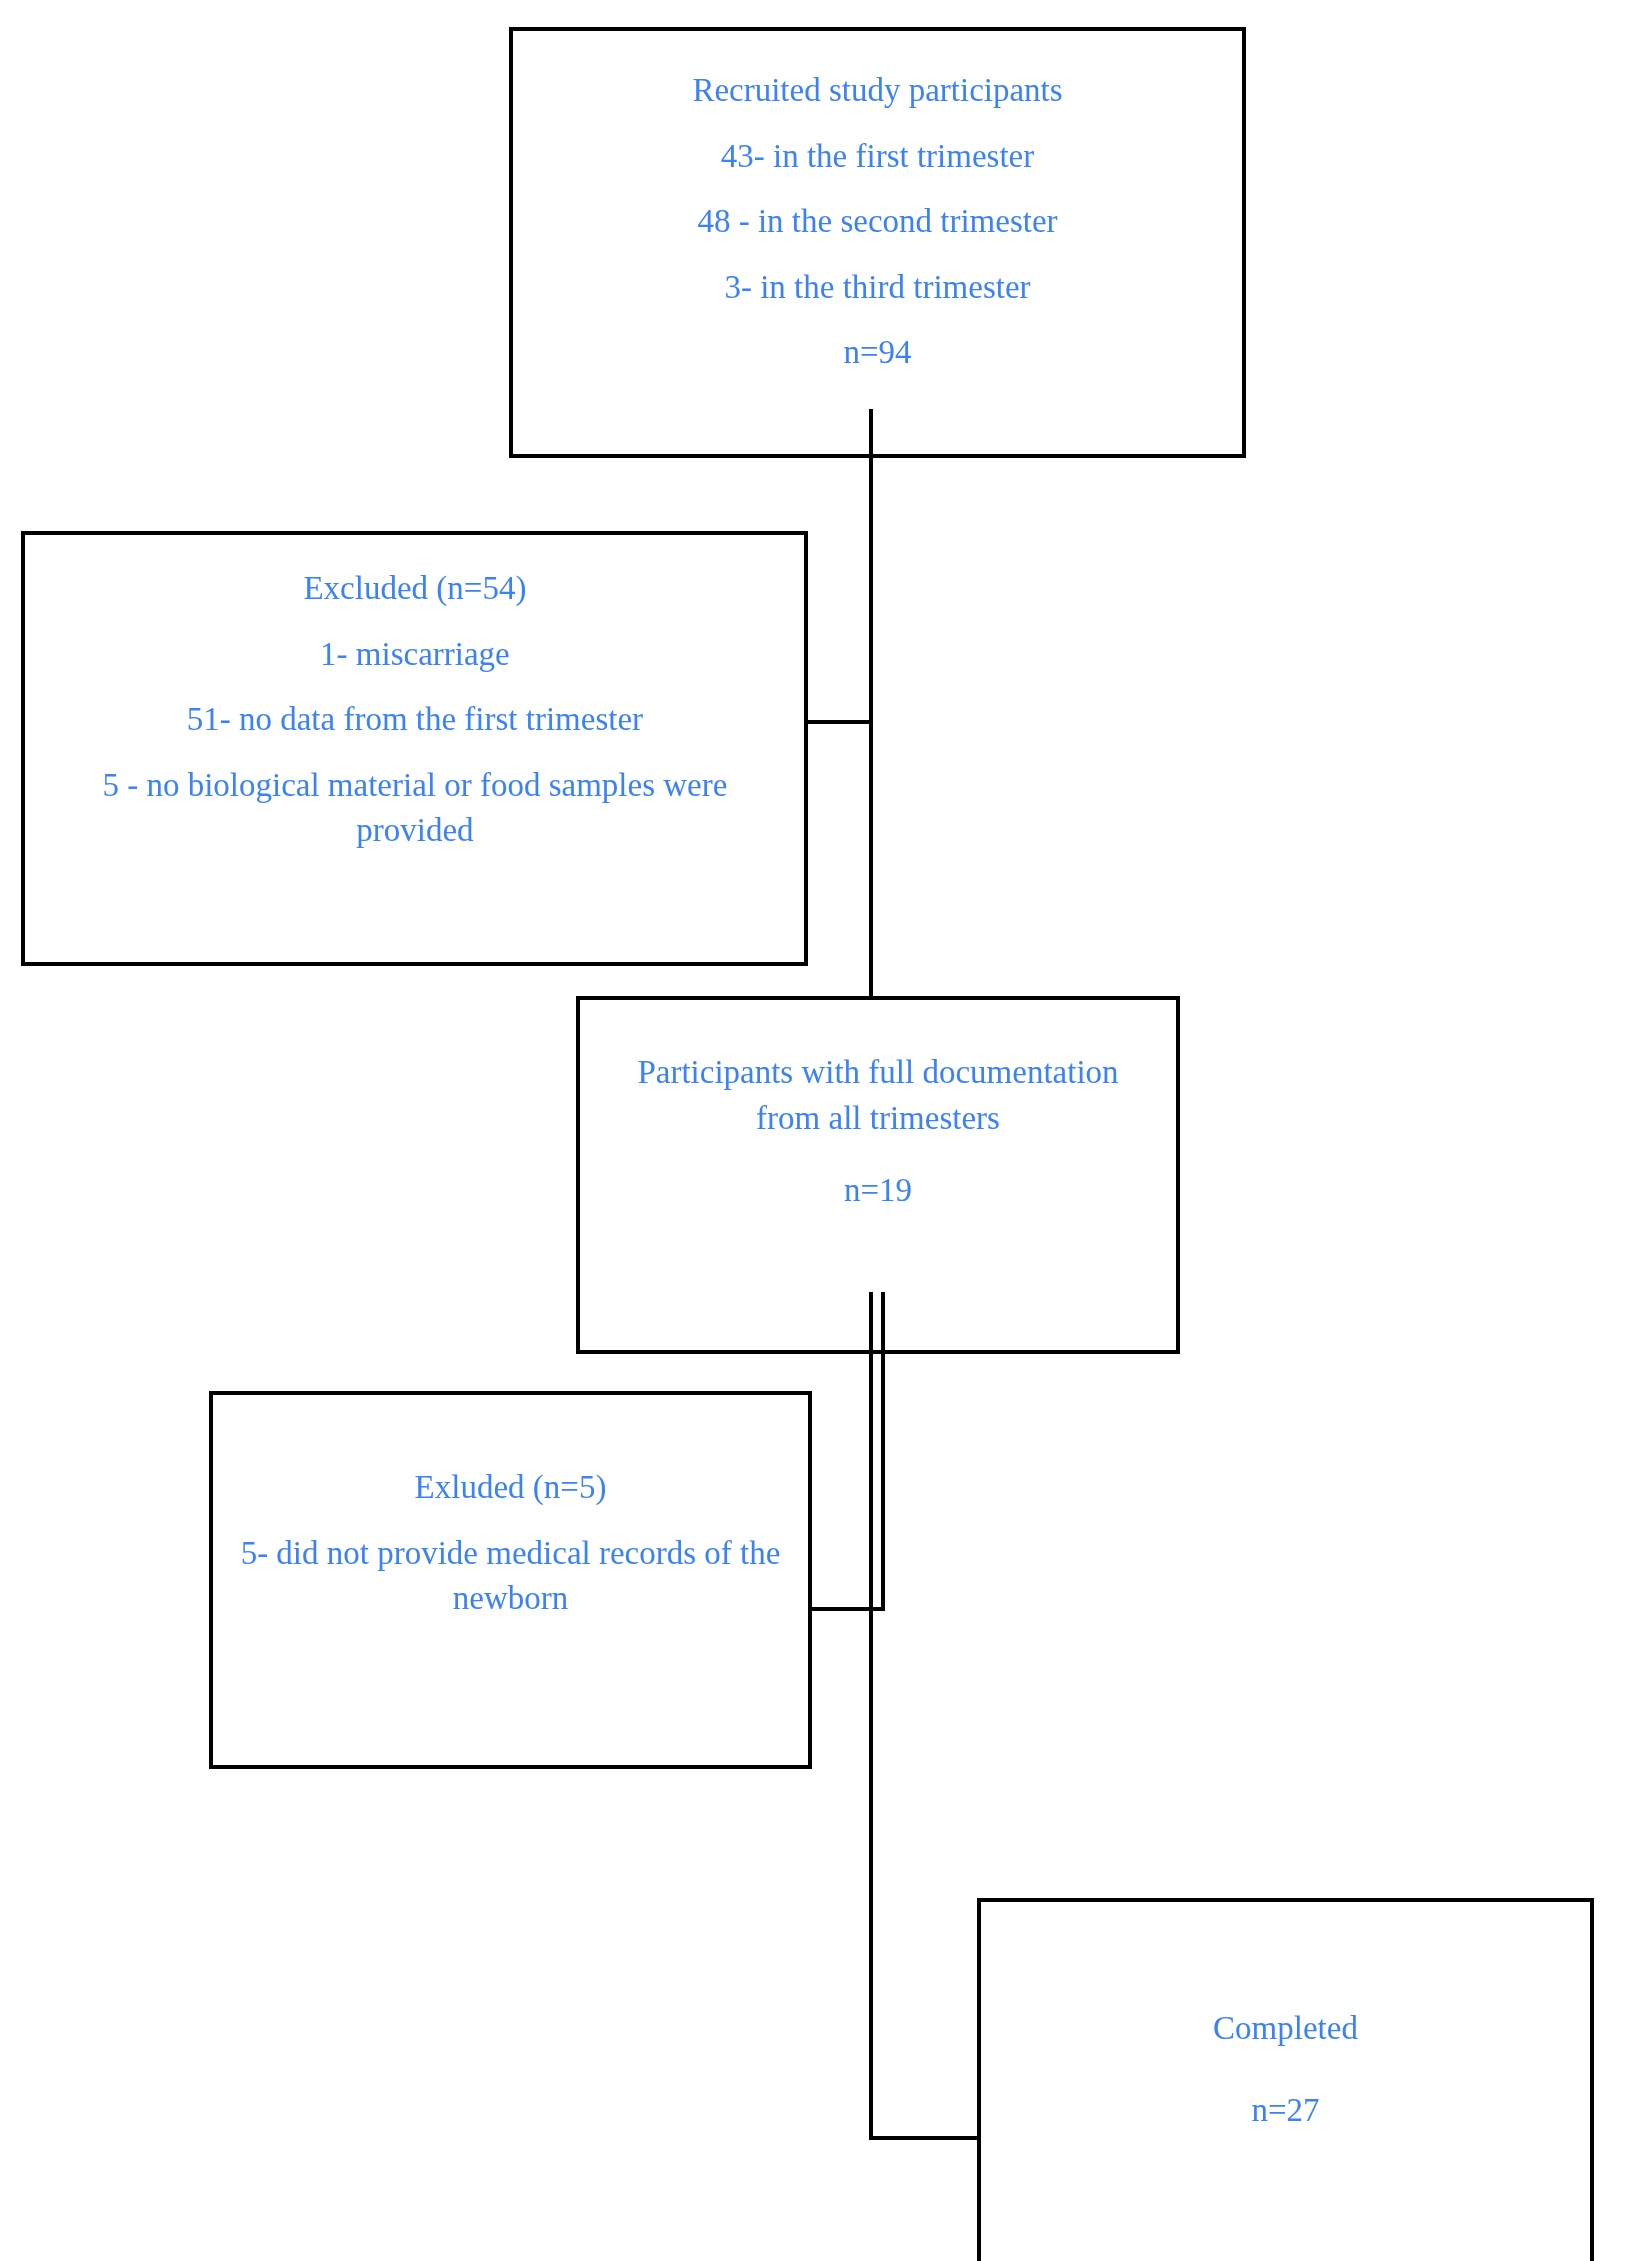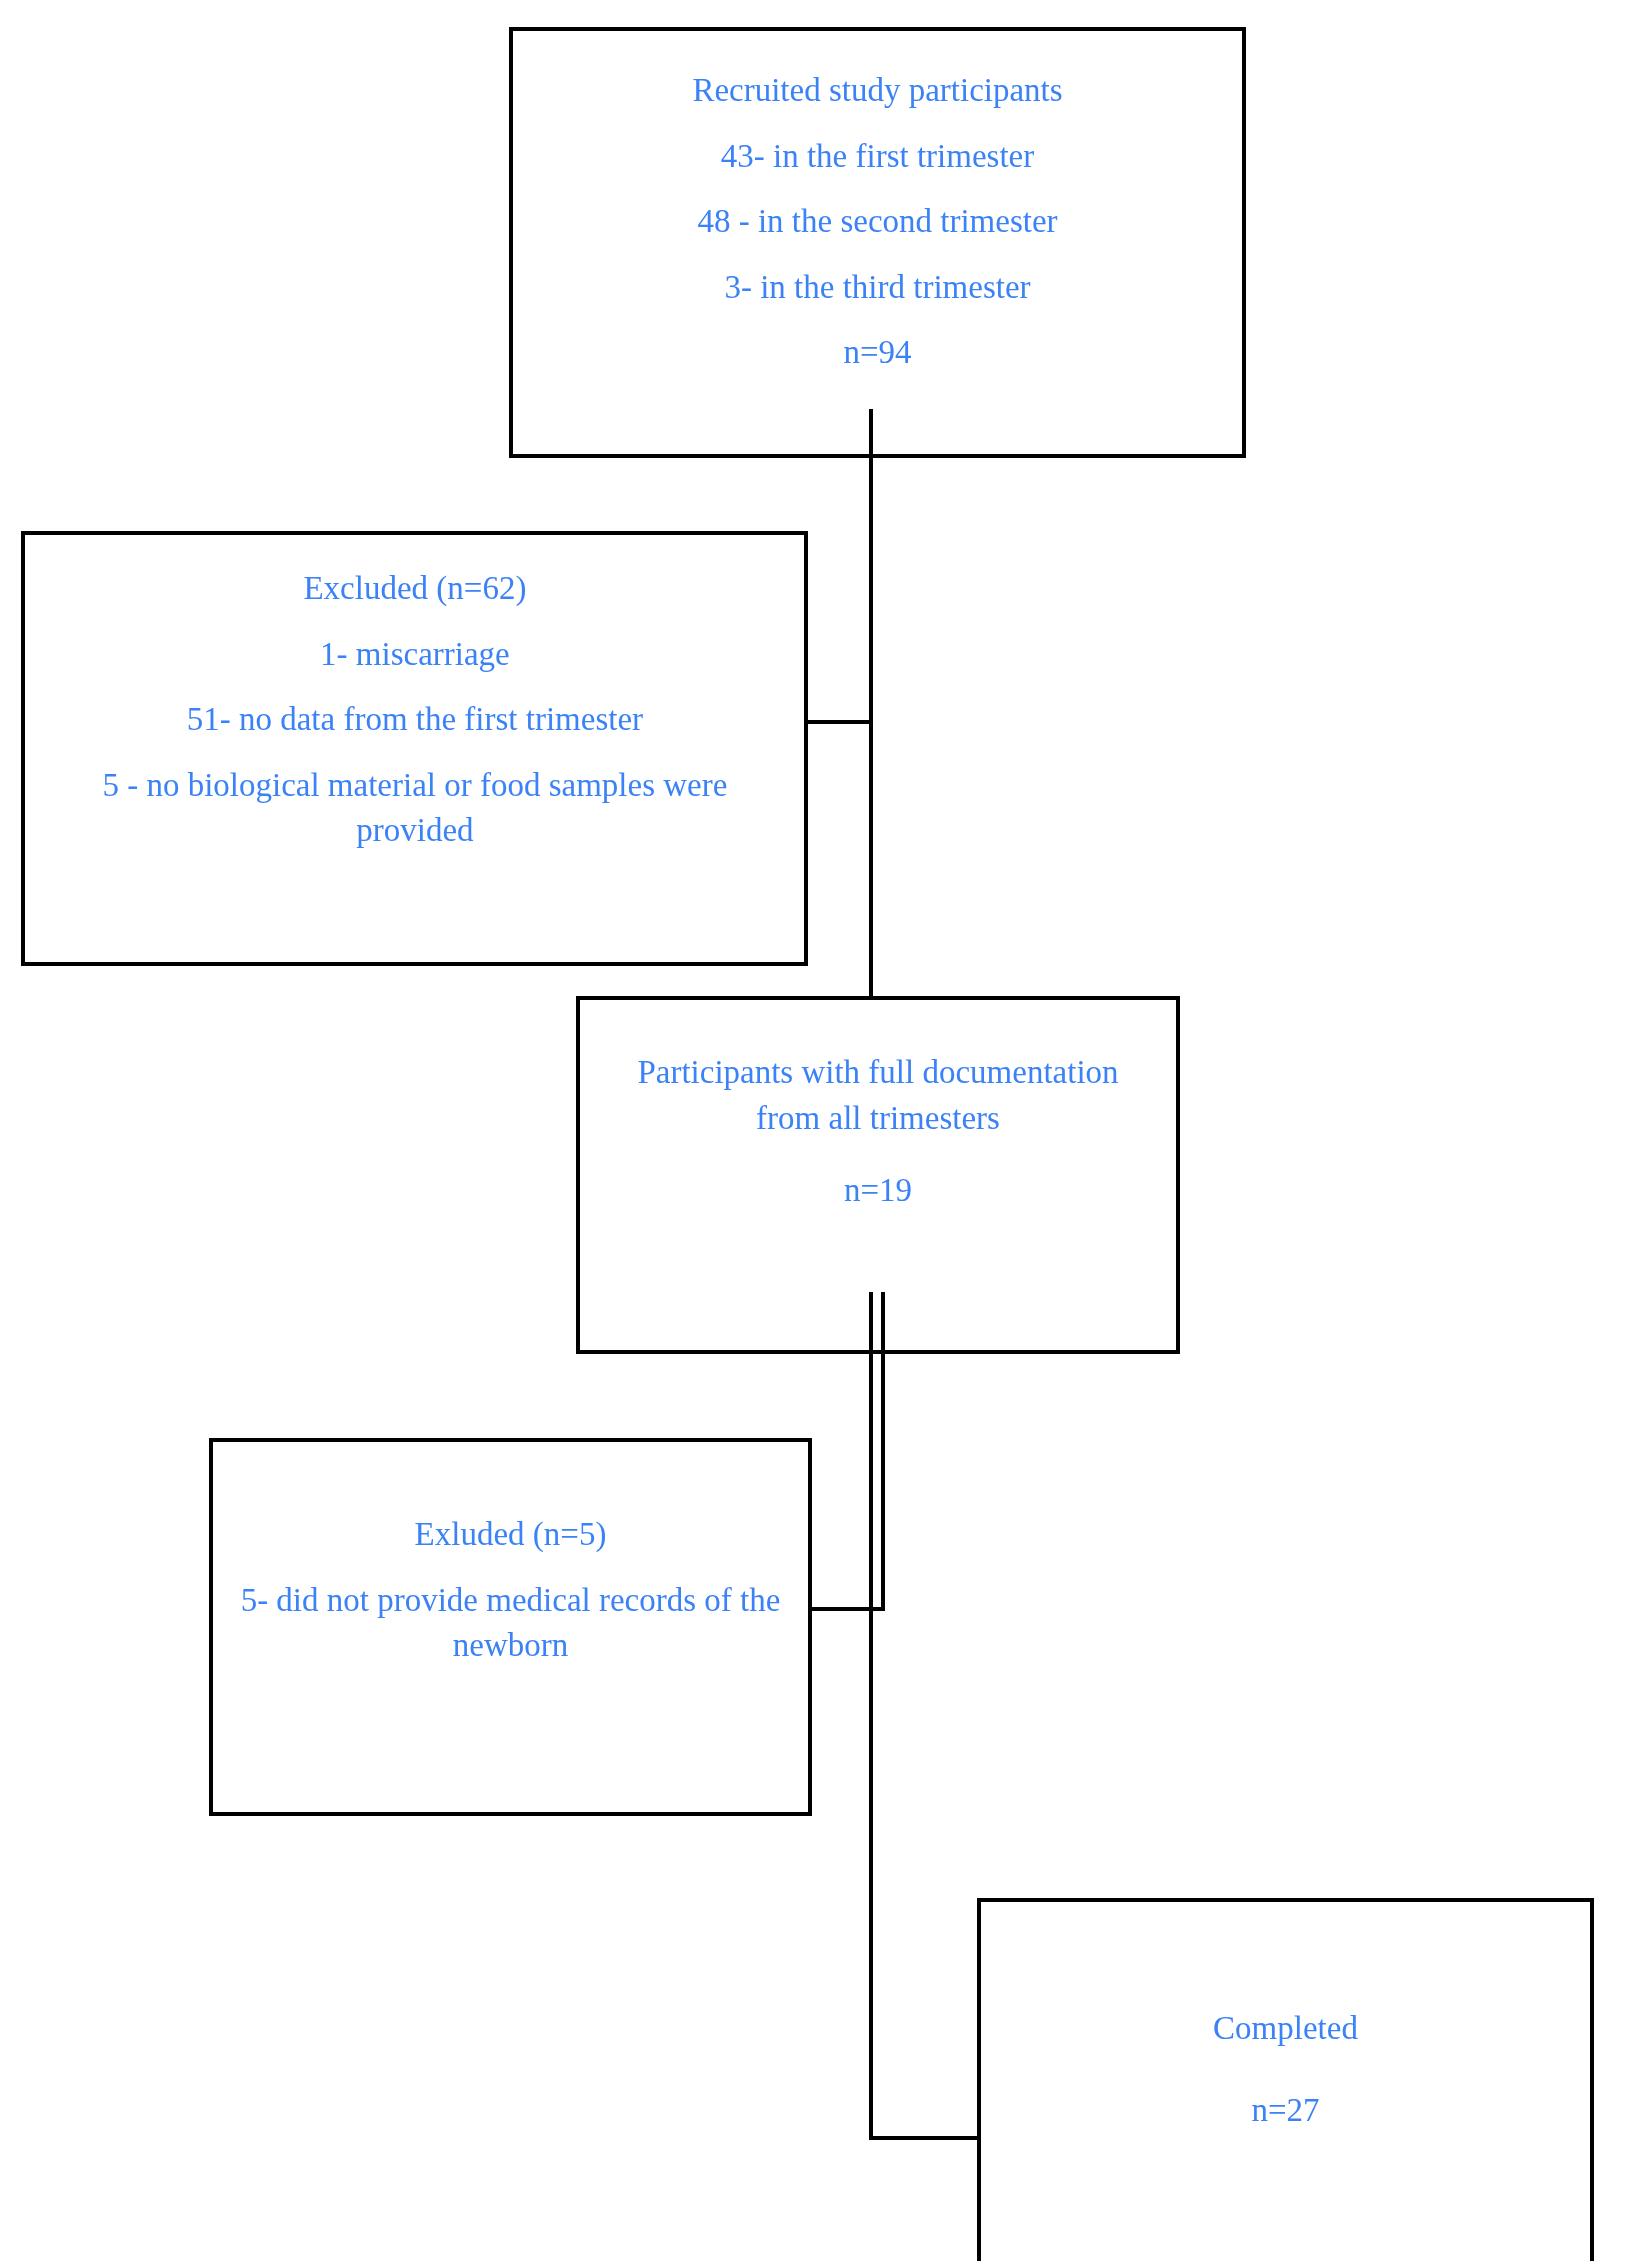--- a/index.html
+++ b/index.html
@@ -35,21 +35,21 @@
     position: absolute;
     background: #000000;
   }
 
   #box-recruited { left: 509px; top: 27px;  width: 729px; height: 386px; padding-top: 37px; }
   #box-excluded1 { left: 21.4px;  top: 531px; width: 779px; height: 396px; padding-top: 31px; }
   #box-excluded1 .tline { max-width: 709px; }
   #box-fulldoc   { left: 576px; top: 996px; width: 596px; height: 300px; padding-top: 50px; }
   #box-fulldoc .tline { max-width: 535px; }
   #box-fulldoc .nline { margin-top: 27px; }
-  #box-excluded2 { left: 209px; top: 1438px; width: 595px; height: 300px; padding-top: 70px; }
+  #box-excluded2 { left: 209px; top: 1391px; width: 595px; height: 300px; padding-top: 70px; }
   #box-excluded2 .tline { max-width: 575px; }
   #box-completed { left: 977px; top: 1898px; width: 609px; height: 326px; padding-top: 104px; }
   #box-completed .nline { margin-top: 36px; }
 
   #conn-v1       { left: 869px; top: 409px;  width: 4px;   height: 590px; }
   #conn-h1       { left: 796px; top: 720px; width: 77px; height: 4px; }
   #conn-v2-long  { left: 869px; top: 1292px; width: 4px;   height: 848px; }
   #conn-v2-short { left: 881px; top: 1292px; width: 4px;   height: 319px; }
   #conn-h2       { left: 800px; top: 1607px; width: 85px; height: 4px; }
   #conn-h3       { left: 869px; top: 2136px; width: 112px; height: 4px; }
@@ -65,21 +65,21 @@
     <div class="tline">48 - in the second trimester</div>
     <div class="tline">3- in the third trimester</div>
     <div class="tline">n=94</div>
   </div>
 
   <div class="connector" id="conn-v1"></div>
 
   <div class="connector" id="conn-h1"></div>
 
   <div class="box" id="box-excluded1">
-    <div class="tline">Excluded (n=62)</div>
+    <div class="tline">Excluded (n=54)</div>
     <div class="tline">1- miscarriage</div>
     <div class="tline">51- no data from the first trimester</div>
     <div class="tline">5 - no biological material or food samples were provided</div>
   </div>
 
   <div class="box" id="box-fulldoc">
     <div class="tline">Participants with full documentation from all trimesters</div>
     <div class="tline nline">n=19</div>
   </div>
 

